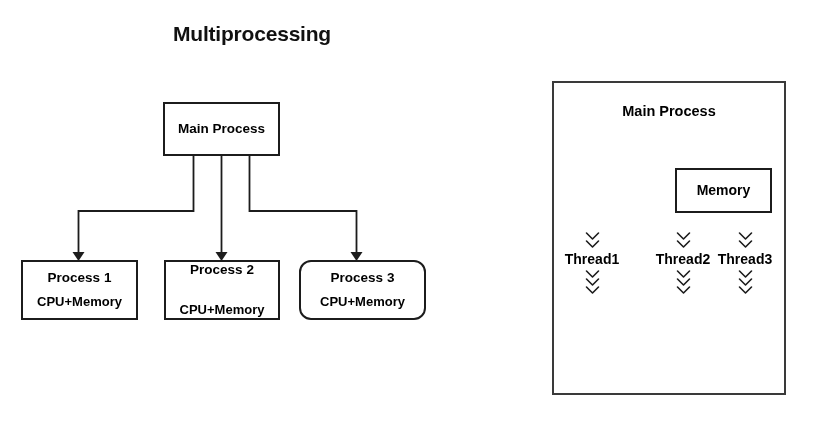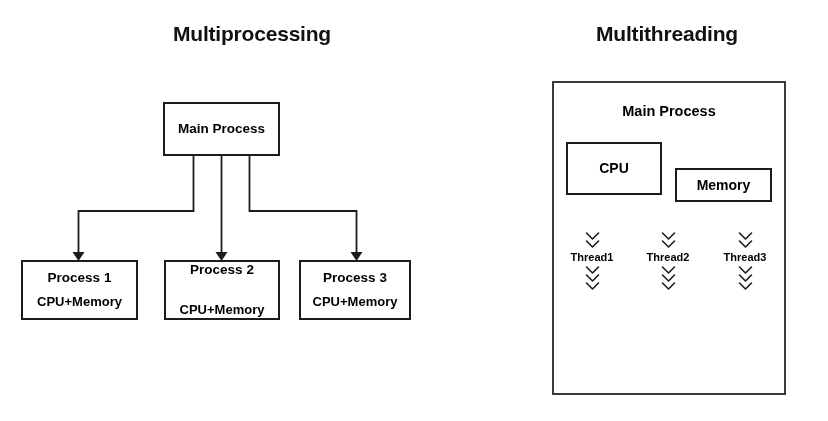--- a/index.html
+++ b/index.html
@@ -58,21 +58,21 @@
     line-height: 1.15;
     white-space: nowrap;
     margin-top: 9px;
   }
 
   
   #main-process-box { left: 163px; top: 102px; width: 117px; height: 54px; }
 
   #process-box-1 { left: 21px;  top: 260px; width: 117px; height: 60px; }
   #process-box-2 { left: 164px; top: 260px; width: 116px; height: 60px; justify-content: space-between; }
-  #process-box-3 { left: 299px; top: 260px; width: 112px; height: 60px; }
+  #process-box-3 { left: 299px; top: 260px; width: 127px; height: 60px; border-radius: 12px; }
 
   .connector-svg {
     position: absolute;
     left: 0; top: 0;
     width: 828px;
     height: 421px;
     pointer-events: none;
   }
 
   
@@ -83,43 +83,43 @@
   }
   #mt-main-process-label {
     position: absolute;
     left: 552px; top: 103px; width: 234px;
     text-align: center;
     font-size: 14.5px;
     font-weight: bold;
     white-space: nowrap;
   }
   #cpu-box    { left: 566px; top: 142px; width: 96px; height: 53px; }
-  #memory-box { left: 675px; top: 168px; width: 97px; height: 34px; }
+  #memory-box { left: 675px; top: 168px; width: 97px; height: 45px; }
   #cpu-box .box-title, #memory-box .box-title { font-size: 14px; }
 
   .thread-col {
     position: absolute;
     top: 231px;
     width: 76px;
     display: flex;
     flex-direction: column;
     align-items: center;
   }
   #thread-col-1 { left: 554px; }
-  #thread-col-2 { left: 630px; }
+  #thread-col-2 { left: 645px; }
   #thread-col-3 { left: 707px; }
 
   .chev-stack { display: flex; flex-direction: column; align-items: center; }
   .chev {
     display: block;
     line-height: 0;
   }
   .chev + .chev { margin-top: -2px; }
   .thread-label {
-    font-size: 11px;
+    font-size: 14px;
     font-weight: bold;
     white-space: nowrap;
     margin: 2px 0 1px 0;
   }
   .chev-stack.below { margin-top: 1px; }
 </style>
 </head>
 <body>
 
 <div class="canvas">
@@ -154,29 +154,25 @@
   <div class="box" id="process-box-2">
     <div class="box-title">Process 2</div>
     <div class="box-sub">CPU+Memory</div>
   </div>
 
   <div class="box" id="process-box-3">
     <div class="box-title">Process 3</div>
     <div class="box-sub">CPU+Memory</div>
   </div>
 
-  <div class="title" id="title-multithreading">Multithreading</div>
 
   <div class="box" id="multithread-outer-box"></div>
 
   <div id="mt-main-process-label">Main Process</div>
 
-  <div class="box" id="cpu-box">
-    <div class="box-title">CPU</div>
-  </div>
 
   <div class="box" id="memory-box">
     <div class="box-title">Memory</div>
   </div>
 
   <div class="thread-col" id="thread-col-1">
     <div class="chev-stack above">
         <span class="chev"><svg width="15" height="10" viewBox="0 0 15 10">
             <path d="M1.5,2 L7.5,8 L13.5,2" fill="none" stroke="#1c1c1c" stroke-width="1.6" stroke-linecap="round" stroke-linejoin="round"></path>
           </svg></span>

